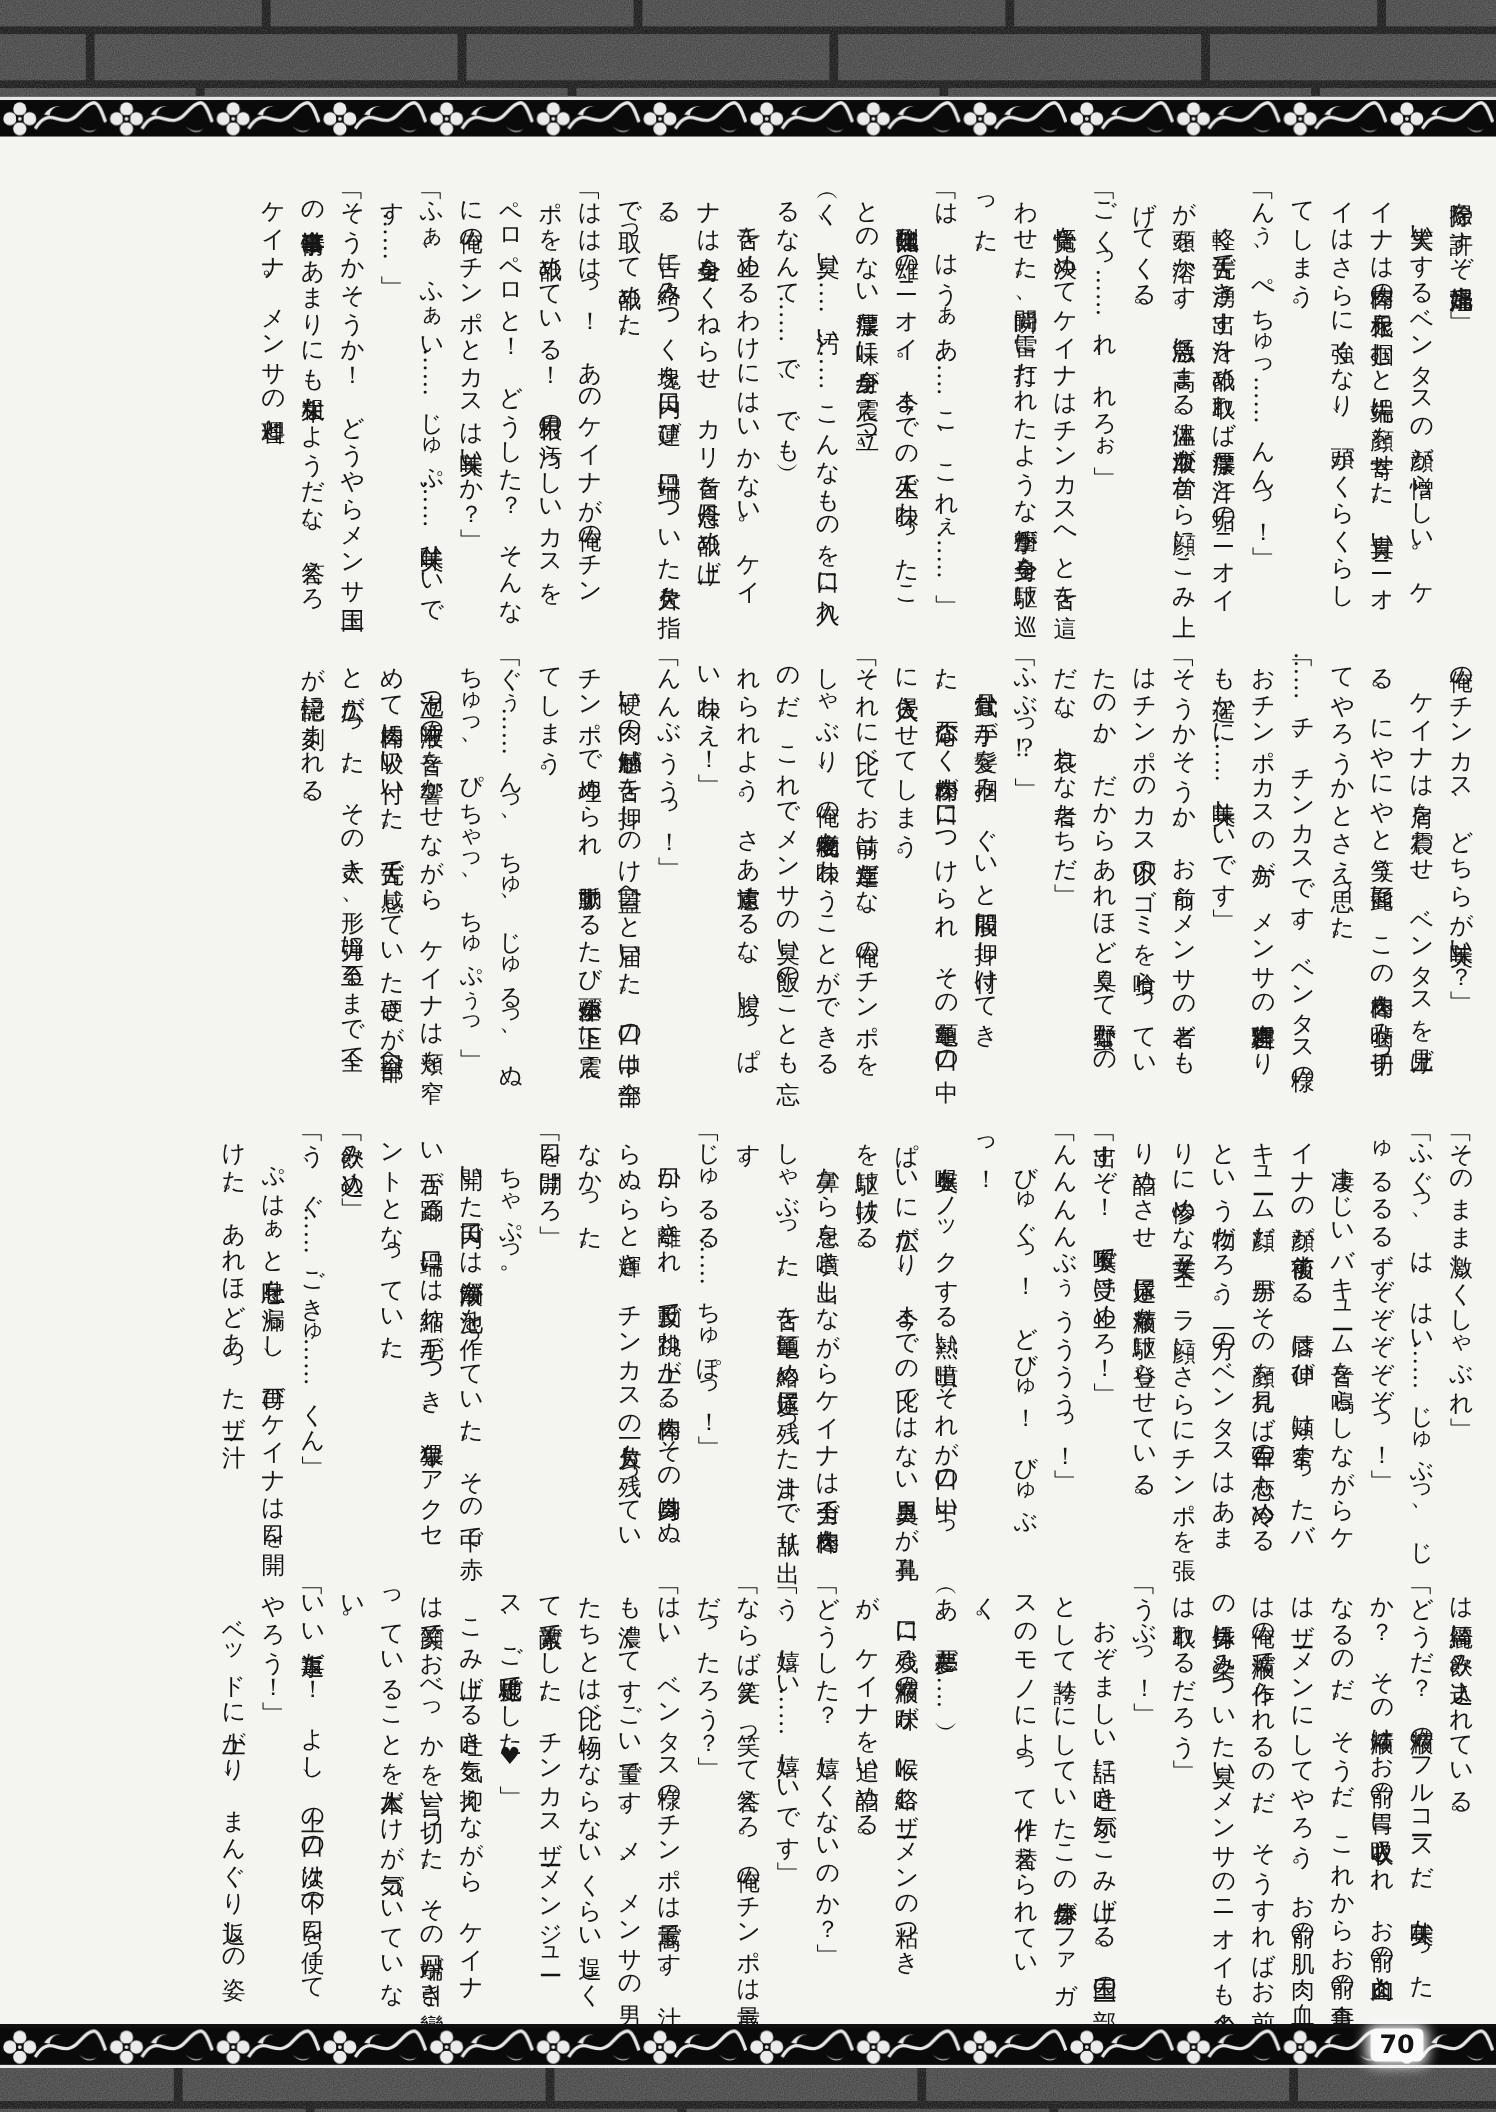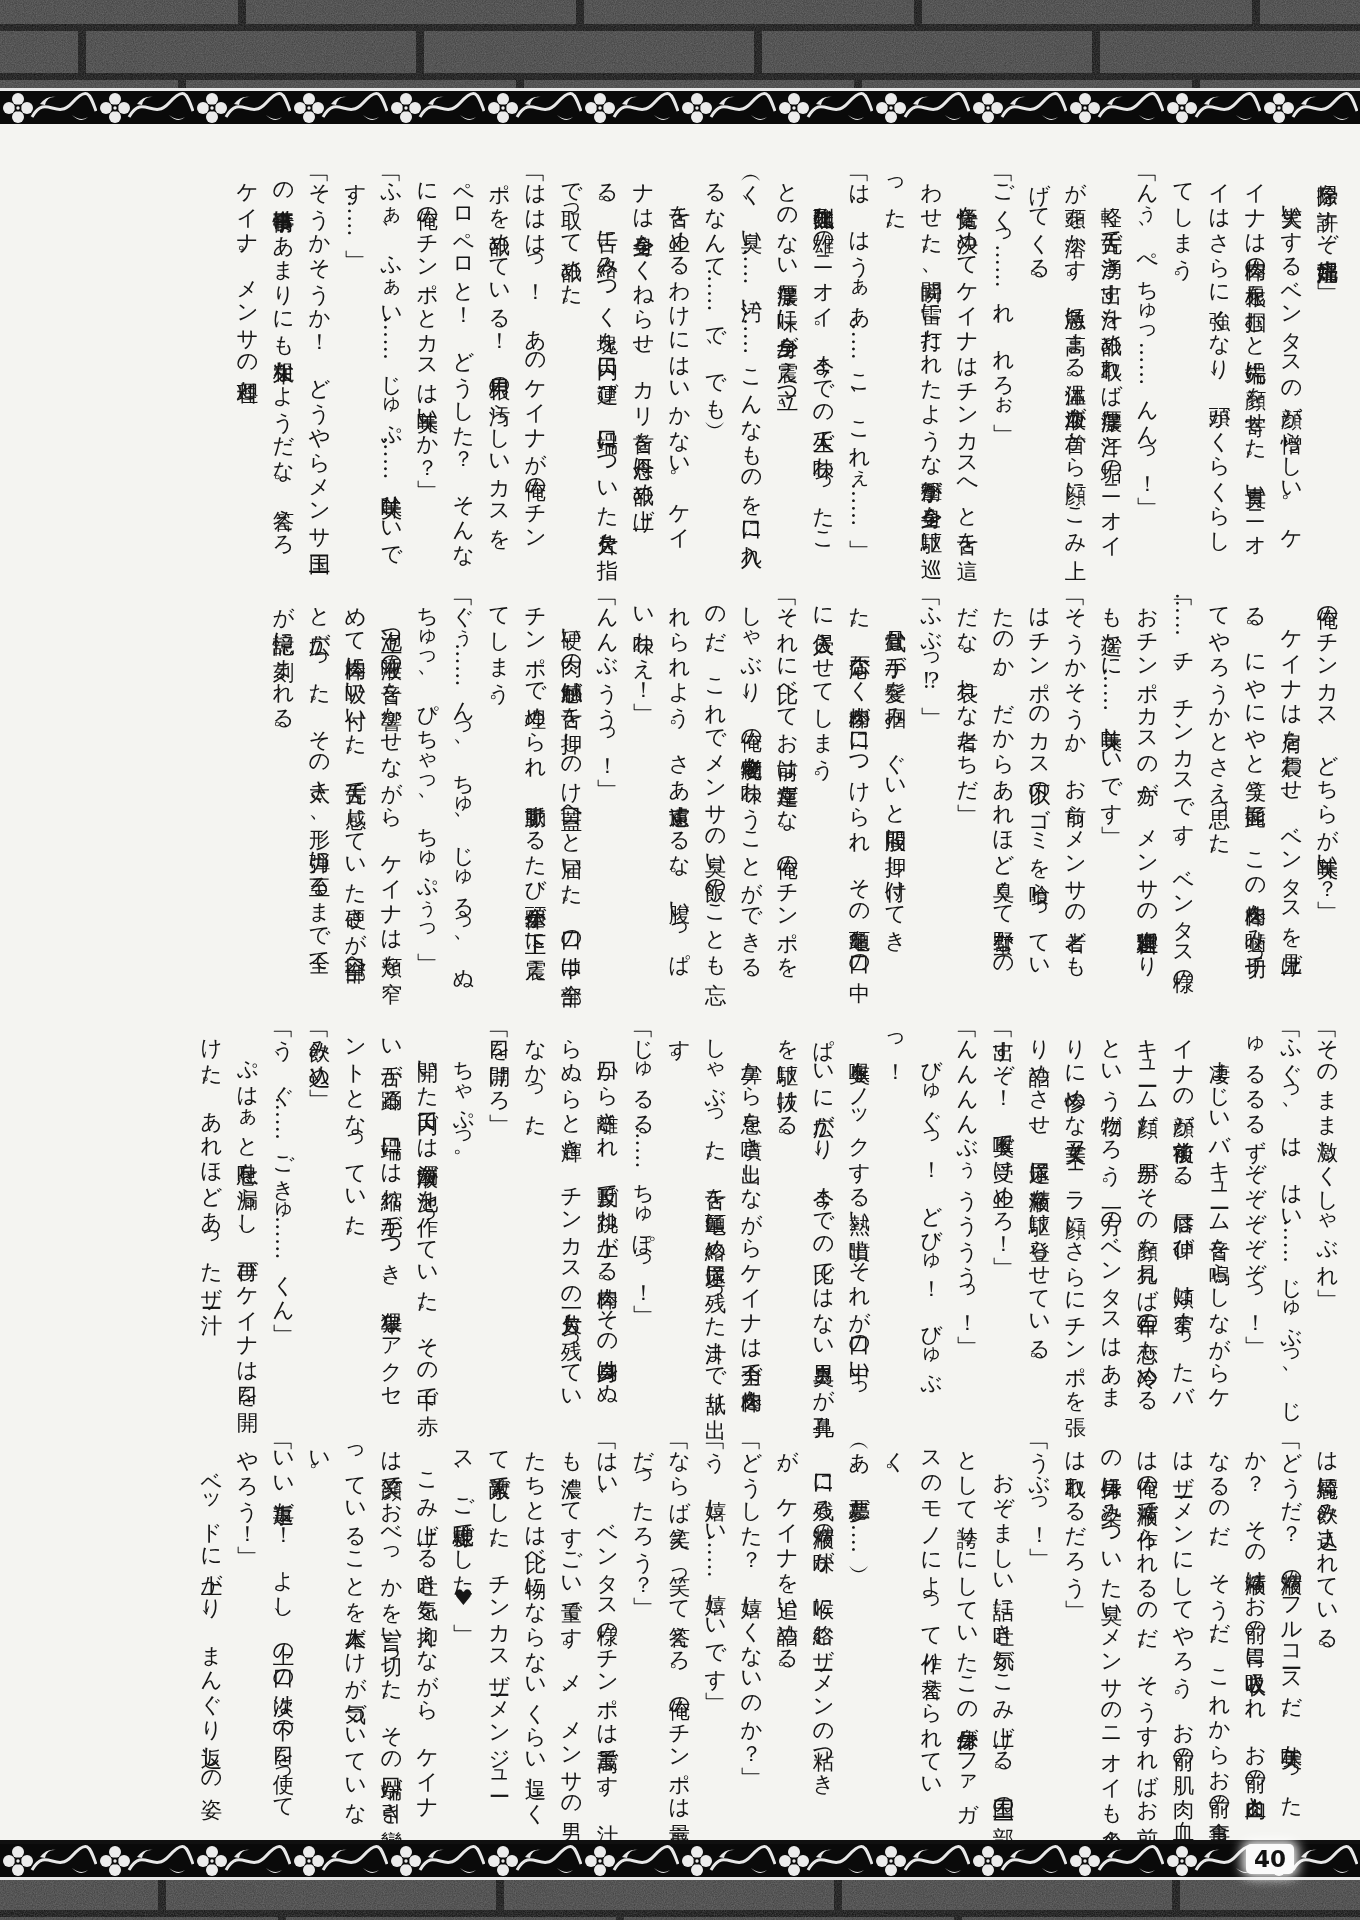--- a/index.html
+++ b/index.html
@@ -148,21 +148,21 @@
           <circle cx="18" cy="17" r="1.7" fill="#ececec"></circle>
           <path d="M32 26 C46 2, 56 30, 72 12 S90 4, 96 20" stroke="#e8e8e8" stroke-width="3" fill="none"></path>
           <path d="M40 13 q7 -9 16 -7 q-9 -1 -11 8 z" fill="#e8e8e8"></path>
           <path d="M72 24 q9 7 16 2 q-7 7 -16 -2 z" fill="#e8e8e8"></path>
         </pattern>
       </defs>
       <rect width="1360" height="33" fill="url(#ornP2)"></rect>
     </svg>
   </div>
 
-  <div class="pageno">40</div>
+  <div class="pageno">70</div>
 
   <div class="band brick-bottom">
     <svg viewBox="0 0 1360 40" preserveAspectRatio="none">
       <defs>
         <filter id="grainB" x="0" y="0" width="100%" height="100%">
           <feTurbulence type="fractalNoise" baseFrequency="0.9" numOctaves="2" stitchTiles="stitch" result="n"></feTurbulence>
           <feColorMatrix in="n" type="matrix" values="0 0 0 0 0.82  0 0 0 0 0.82  0 0 0 0 0.82  0 0 0 0.28 0"></feColorMatrix>
         </filter>
       </defs>
       <rect width="1360" height="40" fill="#0c0c0c"></rect>

